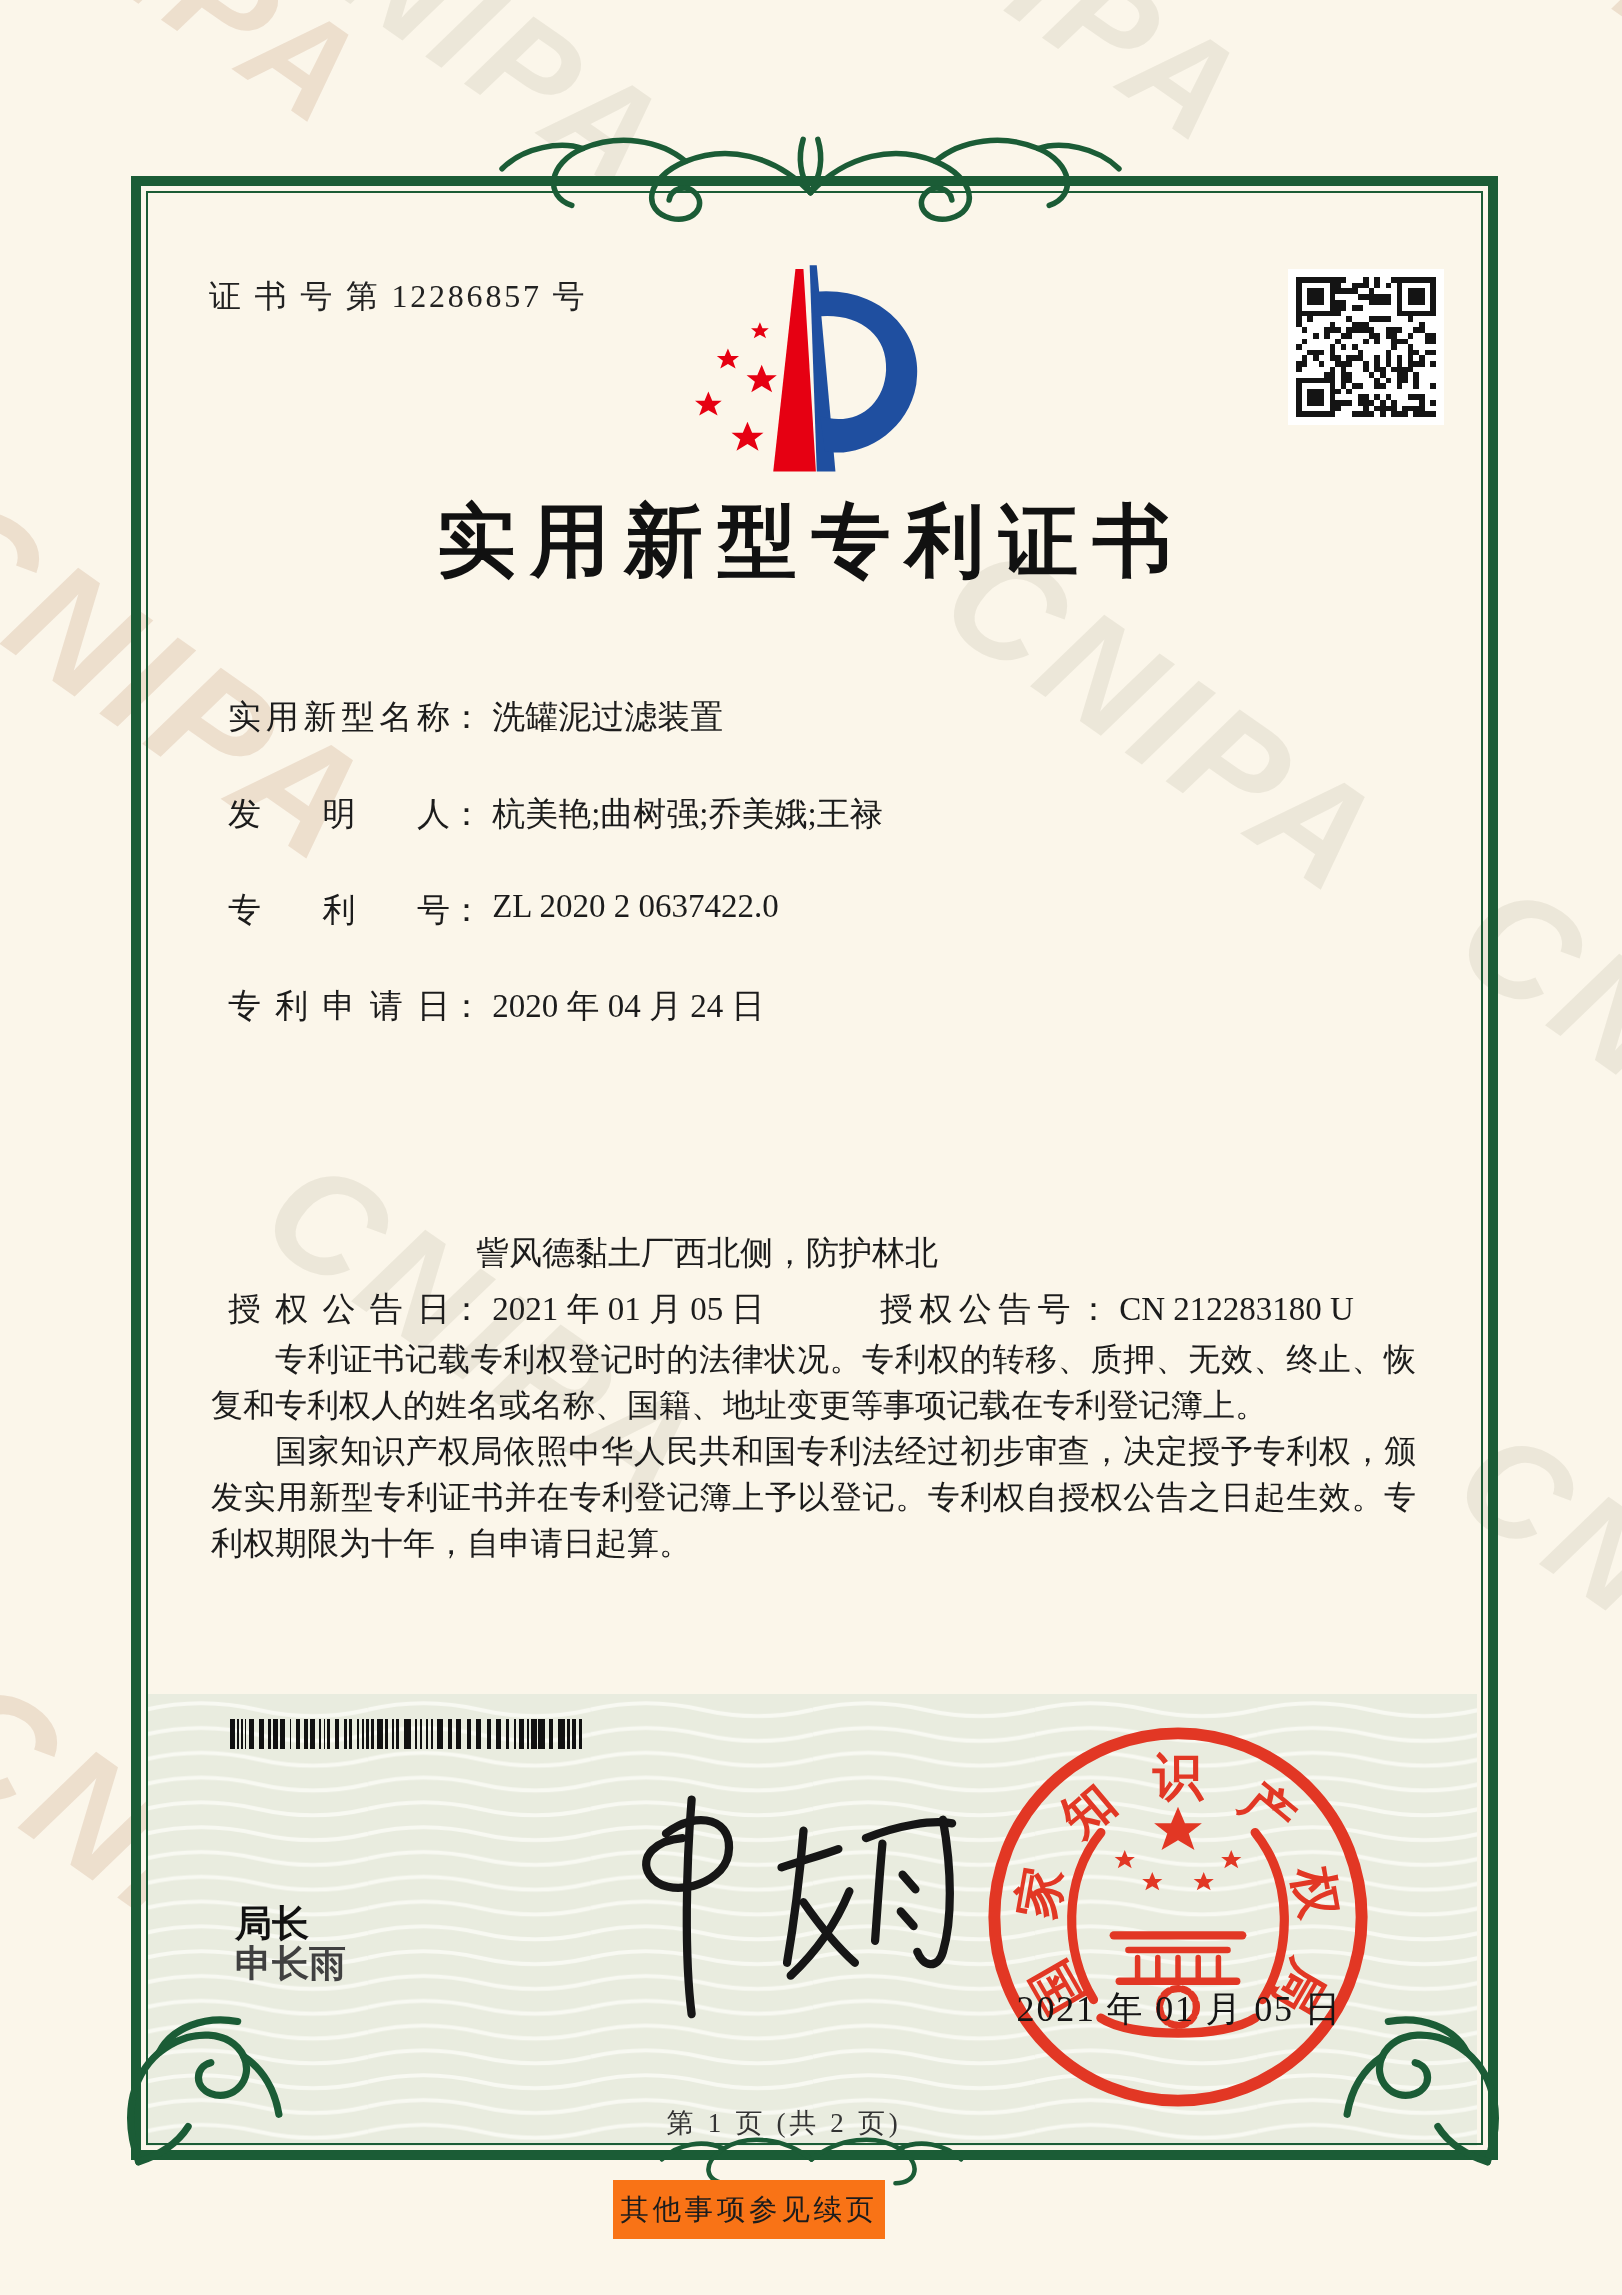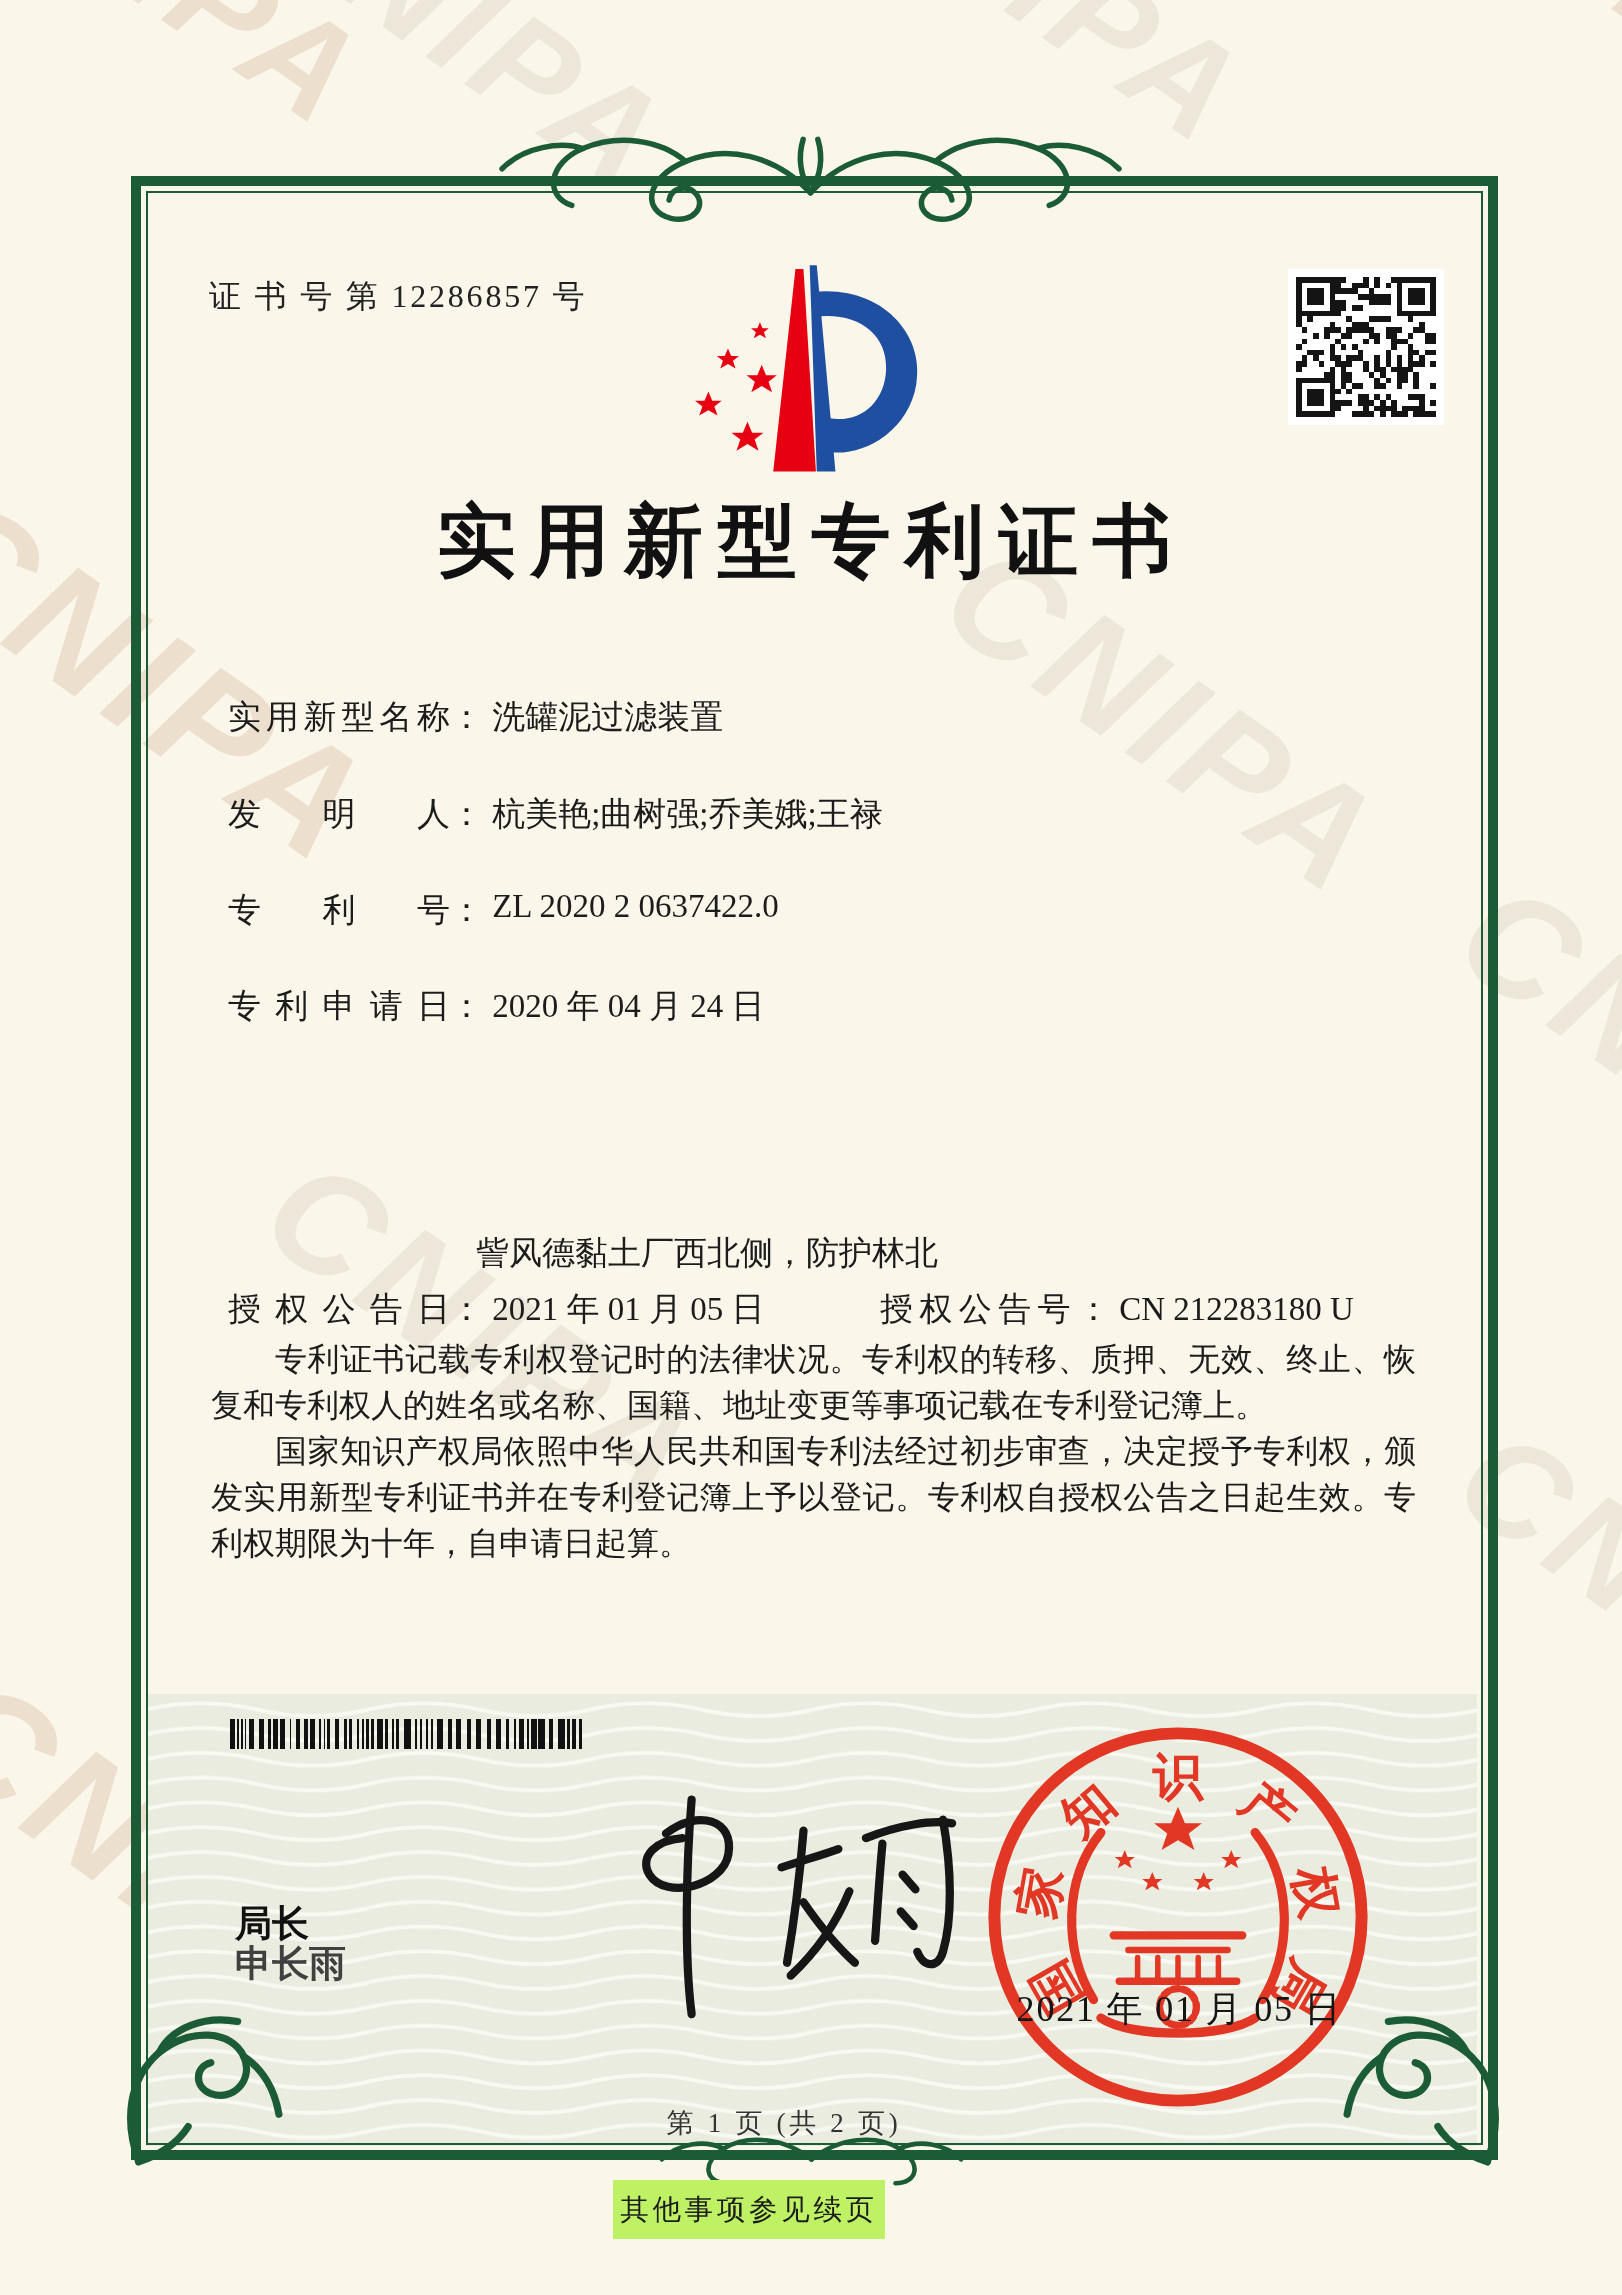--- a/index.html
+++ b/index.html
@@ -63,21 +63,21 @@
   .signature{position:absolute;left:528px;top:1783px;width:441px;height:266px;z-index:6;}
 
   
   .seal{position:absolute;left:976px;top:1715px;width:404px;height:404px;z-index:5;opacity:.96;}
   .seal-date{position:absolute;left:996px;top:1985px;width:367px;text-align:center;
              font-size:36px;color:#151515;letter-spacing:1.8px;z-index:7;white-space:nowrap;}
 
   
   .page-info{position:absolute;left:0;right:55px;top:2105px;text-align:center;font-size:27px;
              color:#333;letter-spacing:3.7px;z-index:6;}
-  .cont-note{position:absolute;left:613px;top:2180px;width:272px;height:59px;background:#bef264;
+  .cont-note{position:absolute;left:613px;top:2180px;width:272px;height:59px;background:#f97316;
              z-index:6;display:flex;align-items:center;justify-content:center;
              font-size:28.5px;color:#1c1c1c;letter-spacing:3.7px;}
 </style>
 </head>
 <body>
 
 <div class="page">
 
   <div id="wm-layer">
       <span class="wm" style="left: -73px; top: -119px; font-size: 138px; color: rgba(205, 168, 140, 0.3);">CNIPA</span>

